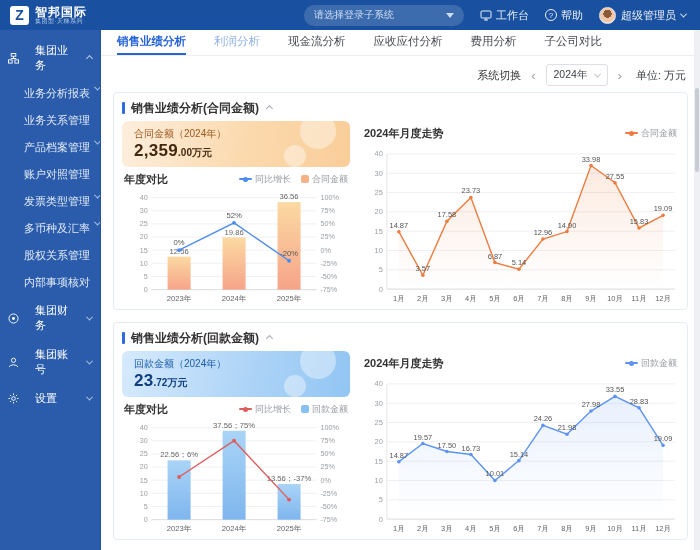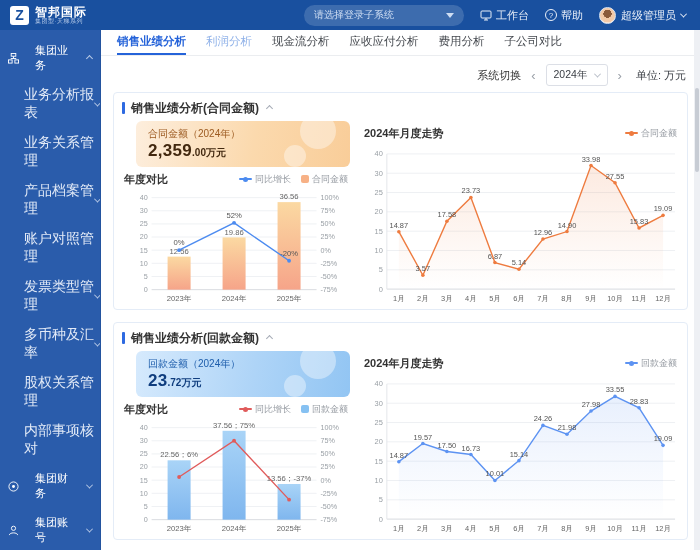--- a/index.html
+++ b/index.html
@@ -25,28 +25,28 @@
   .chev.down { transform:rotate(45deg) translate(-1px,-1px); }
   .chev.up { transform:rotate(-135deg); }
   .tri-down { display:inline-block; width:0; height:0; border-left:4px solid transparent; border-right:4px solid transparent; border-top:5px solid #cfdef3; }
 
   
   .body { flex:1; display:flex; min-height:0; }
   .sidebar { width:100px; background:#2a5cab; color:#fff; flex:0 0 100px; padding-top:6px; font-size:11px; overflow:hidden; }
   .side-sec { display:flex; align-items:center; gap:16px; padding:7px 8px; cursor:pointer; }
   .side-sec .slabel { flex:1; font-size:11px; }
   .side-sec svg { flex:0 0 11px; }
-  .side-sub { padding:6px 0 6px 24px; font-size:14px; color:#e2eaf7; display:flex; align-items:center; cursor:pointer; }
+  .side-sub { padding:6px 0 6px 24px; font-size:11px; color:#e2eaf7; display:flex; cursor:pointer; }
   .side-sub .slabel { flex:1; }
   .sidebar .chev { color:#b7c9e6; }
 
   .main { flex:1; background:#fff; min-width:0; position:relative; border-left:1px solid #23539f; }
 
   
-  .tabs { display:flex; gap:20px; padding:0 16px; border-bottom:1px solid #ebedf0; height:26px; align-items:stretch; }
+  .tabs { display:flex; gap:28px; padding:0 16px; border-bottom:1px solid #ebedf0; height:26px; align-items:stretch; }
   .tab { font-size:11.5px; color:#45494f; display:flex; align-items:center; cursor:pointer; border-bottom:2px solid transparent; }
   .tab.active { color:#2563d9; font-weight:bold; border-bottom-color:#2563d9; }
   .tab.muted { color:#8fb1e8; }
 
   
   .filter-row { display:flex; align-items:center; justify-content:flex-end; gap:8px; padding:8px 14px 6px; font-size:11px; }
   .select { width:118px; height:22px; border:1px solid #dcdfe6; border-radius:3px; display:flex; align-items:center; justify-content:space-between; padding:0 7px; color:#bfc4cc; font-size:10px; cursor:pointer; }
   .select .chev, .yearbox .chev { color:#b6bcc6; }
   .arrow { color:#9aa0a8; font-size:13px; cursor:pointer; padding:0 2px; }
   .yearbox { width:62px; height:22px; border:1px solid #dcdfe6; border-radius:3px; display:flex; align-items:center; justify-content:space-between; padding:0 7px; font-size:10.5px; color:#3a3e44; cursor:pointer; }
@@ -55,21 +55,21 @@
   
   .panel { margin:0 12px 12px; border:1px solid #e4ecf7; border-radius:4px; padding:6px 8px; height:218px; }
   .panel-head { display:flex; align-items:center; gap:6px; height:18px; }
   .accent { width:3px; height:12px; background:#2e6ae1; border-radius:1px; display:inline-block; }
   .ptitle { font-size:12px; font-weight:bold; color:#333; }
   .panel-head .chev { color:#a5abb5; margin-left:2px; }
   .panel-body { display:flex; gap:12px; height:188px; padding-top:4px; }
   .left-col { width:228px; flex:0 0 228px; display:flex; flex-direction:column; }
   .right-col { flex:1; display:flex; flex-direction:column; min-width:0; }
 
-  .stat-card { height:46px; border-radius:6px; padding:6px 12px; position:relative; overflow:hidden; flex:0 0 46px;margin-left:14px; }
+  .stat-card { height:46px; border-radius:6px; padding:6px 12px; position:relative; overflow:hidden; flex:0 0 46px; }
   .stat-card.orange { background:linear-gradient(100deg,#fdeedd 0%,#fbd9ad 55%,#f9cd99 100%); }
   .stat-card.blue { background:linear-gradient(100deg,#d6eafd 0%,#aed4f7 55%,#92c5f3 100%); }
   .stat-label { font-size:10px; }
   .orange .stat-label { color:#9c5a20; }
   .blue .stat-label { color:#1d5dab; }
   .stat-value b { font-size:17px; letter-spacing:.3px; }
   .stat-value span { font-size:10px; font-weight:bold; }
   .orange .stat-value { color:#42280f; }
   .blue .stat-value { color:#0f3d7e; }
   .deco { position:absolute; border-radius:50%; background:rgba(255,255,255,.4); }

